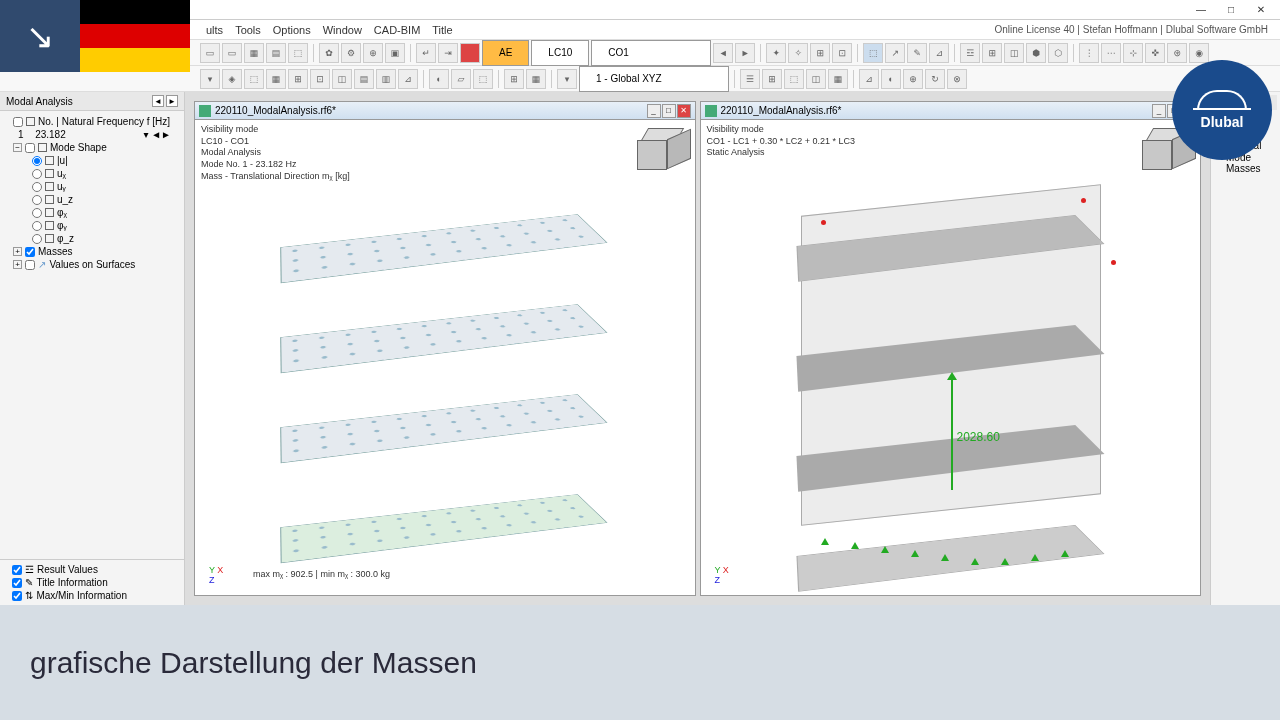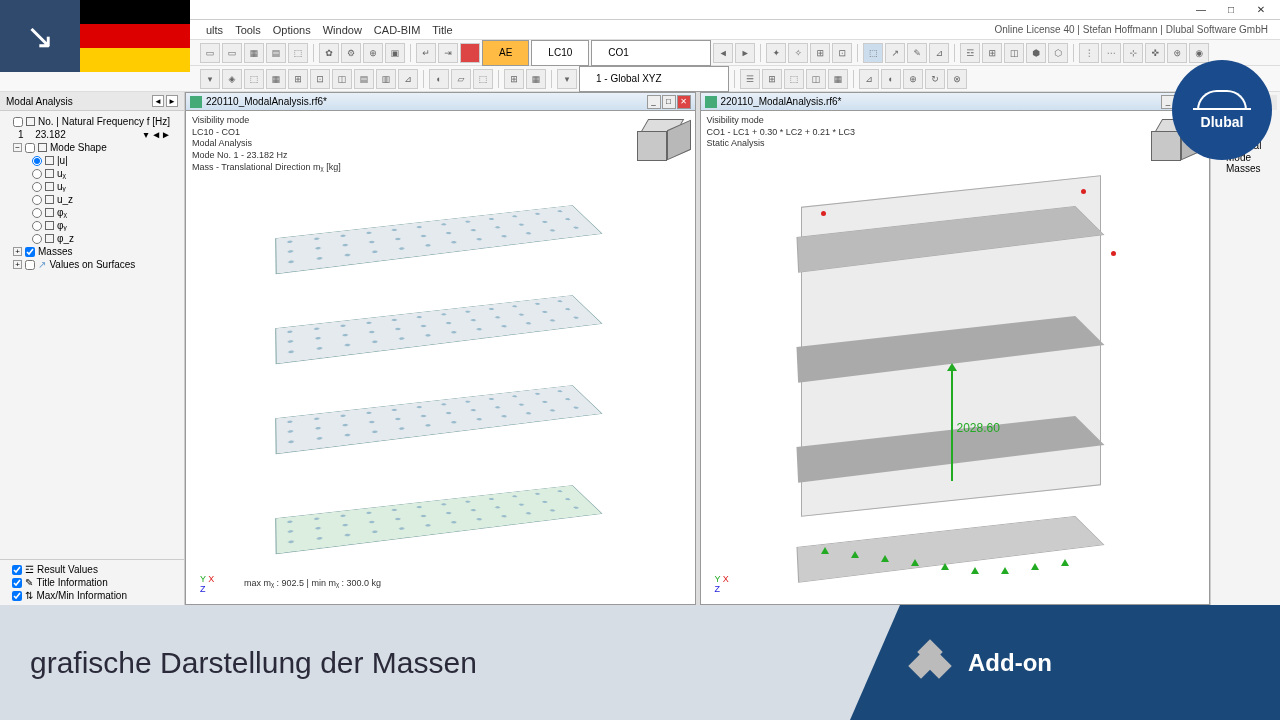--- a/index.html
+++ b/index.html
@@ -19,21 +19,21 @@
 .phead .arrows{display:flex;gap:2px}
 .arrows span{width:12px;height:12px;border:1px solid #999;background:#fff;display:flex;align-items:center;justify-content:center;font-size:8px}
 .tree{padding:4px;flex:1;overflow:hidden}
 .trow{display:flex;align-items:center;padding:1px 9px;gap:3px}
 .trow input[type=checkbox],.trow input[type=radio]{width:10px;height:10px}
 .sq{width:9px;height:9px;border:1px solid #666}
 .indent1{padding-left:14px}
 .indent2{padding-left:28px}
 .expand{width:9px;height:9px;border:1px solid #999;display:inline-flex;align-items:center;justify-content:center;font-size:8px;line-height:1}
 .lbottom{border-top:1px solid #ccc;padding:3px}
-.views{flex:1;display:flex;gap:4px;padding:0;background:#ddd}
+.views{flex:1;display:flex;gap:4px;padding:9px;background:#ddd}
 .view{flex:1;background:#fff;border:1px solid #999;position:relative;display:flex;flex-direction:column}
 .vtitle{height:18px;background:linear-gradient(#e8f0f8,#d0e0f0);border-bottom:1px solid #999;display:flex;align-items:center;padding:0 4px;font-size:10px}
 .vtitle .vicon{width:12px;height:12px;background:#4a7;margin-right:4px}
 .vtbtns{margin-left:auto;display:flex;gap:1px}
 .vtbtns span{width:14px;height:14px;border:1px solid #999;background:#eee;font-size:8px;display:flex;align-items:center;justify-content:center}
 .vtbtns .close{background:#d44;color:#fff}
 .vinfo{position:absolute;top:22px;left:6px;font-size:9px;color:#333;line-height:1.3;z-index:5}
 .cube{position:absolute;top:24px;right:8px;width:54px;height:54px;z-index:5}
 .cubef{position:absolute;background:#ccc;border:1px solid #666}
 .ctop{width:36px;height:18px;left:10px;top:2px;transform:skewX(-30deg);background:#ddd}
@@ -368,21 +368,13 @@
   </div>
 <div class="logo">
     <div class="bridge"></div>
     <span>Dlubal</span>
   </div>
 
 <div class="banner">
   <div class="btext">
     <div>grafische Darstellung der Massen</div>
   </div>
-  <div class="bright">
-    <div class="bicon">
-        <div class="c1"></div>
-        <div class="c2"></div>
-        <div class="c3"></div>
-      </div>
-    <span>Add-on</span>
-  </div>
 </div>
 
 </body></html>

